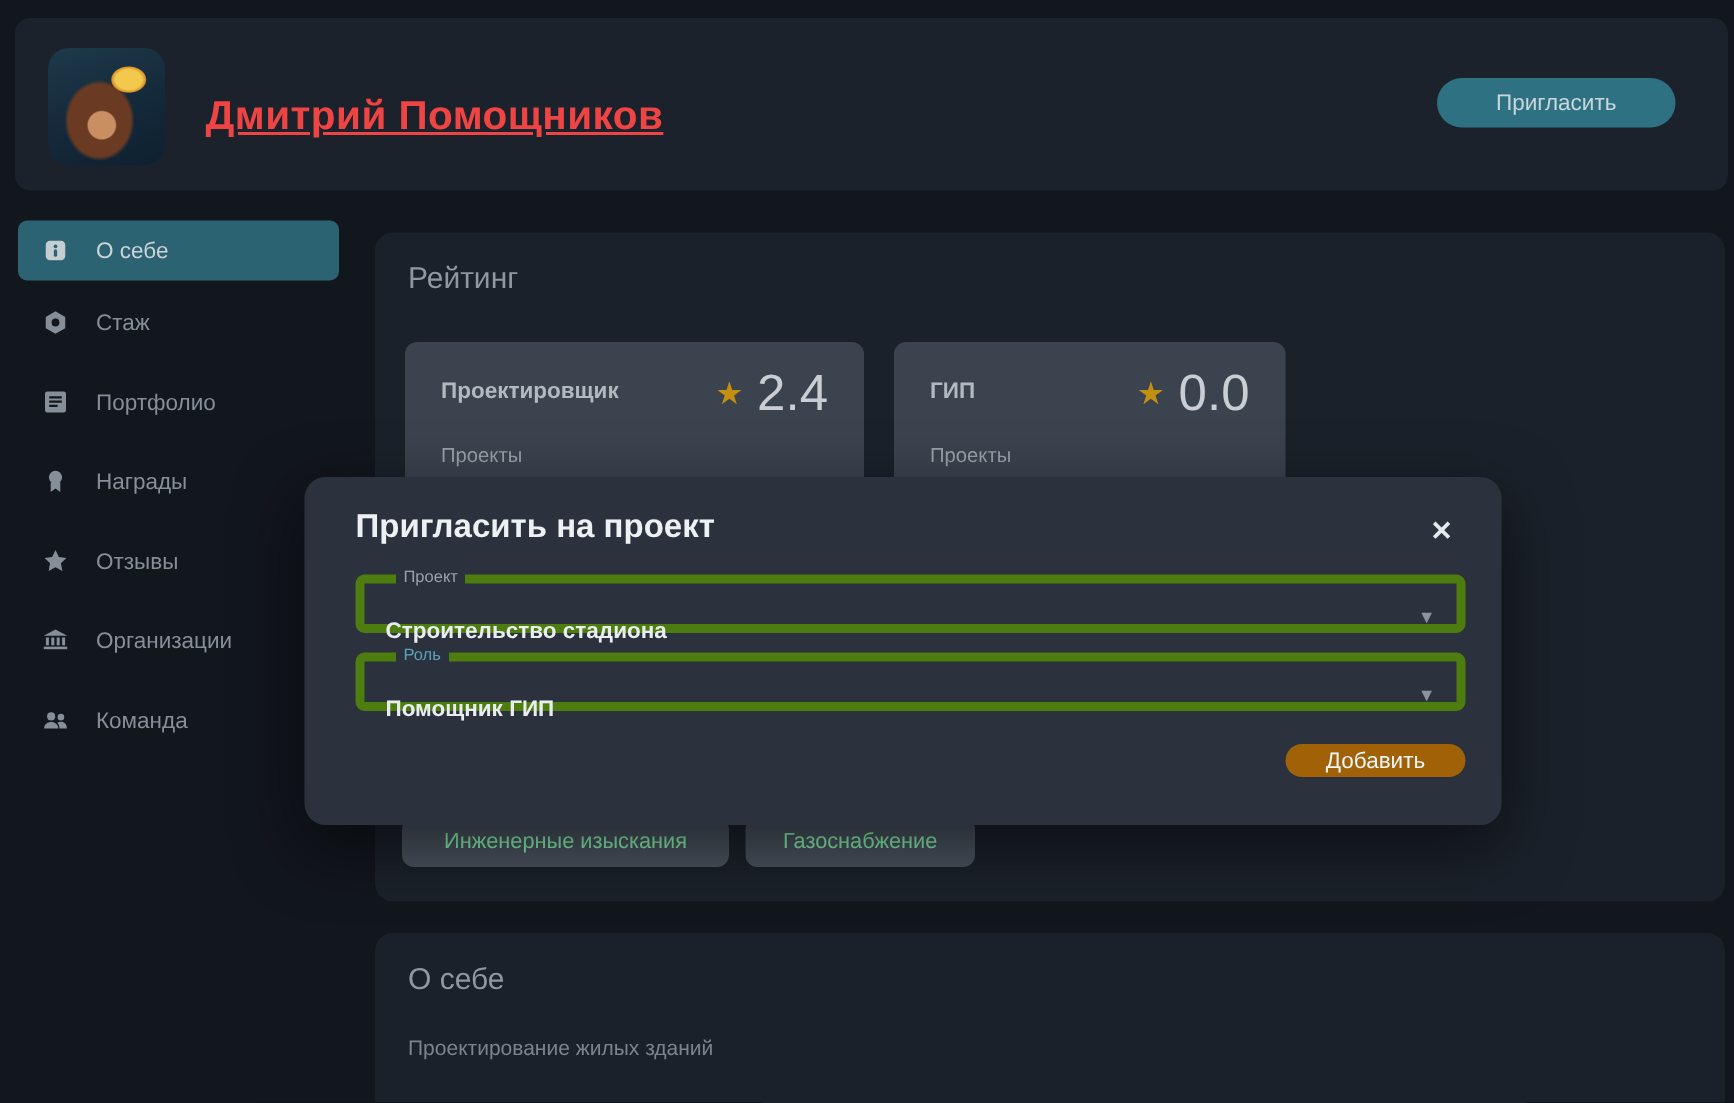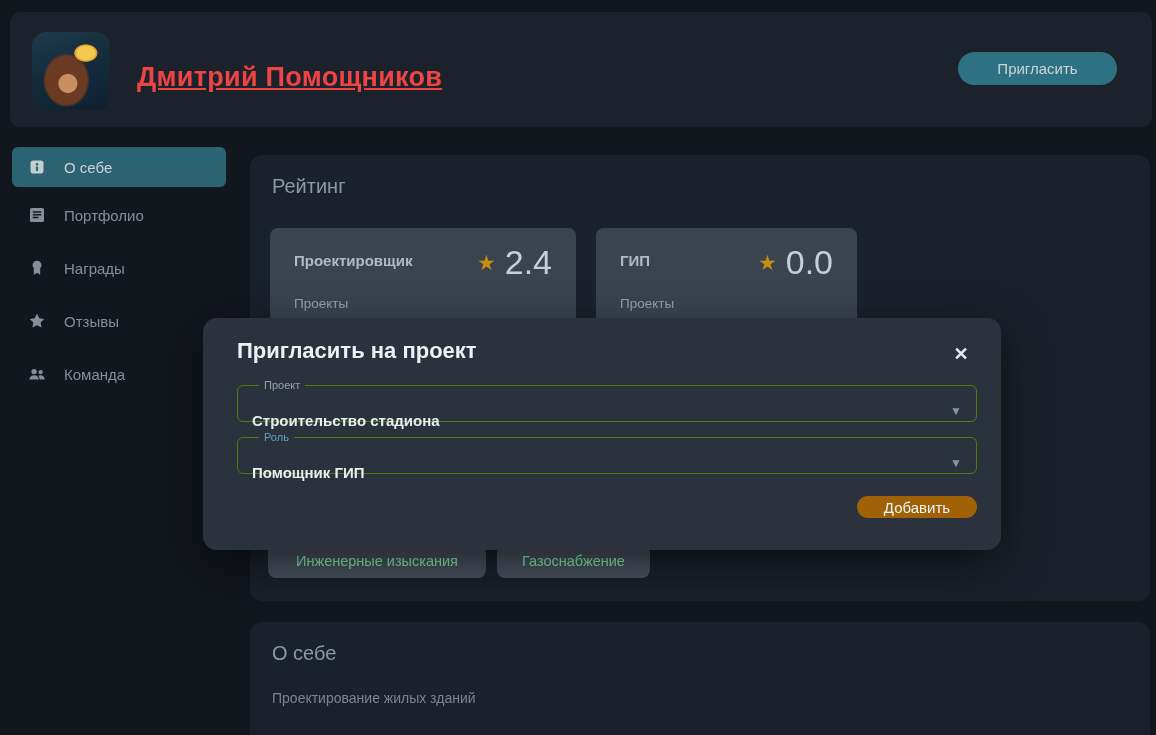--- a/index.html
+++ b/index.html
@@ -80,21 +80,21 @@
     position: absolute; left: 34px; top: 20px;
     font-size: 22px; font-weight: bold; color: #eef1f4;
   }
   .modal-close {
     position: absolute; right: 28px; top: 24px; width: 24px; height: 24px;
     color: #e6eaed; font-size: 18px; font-weight: bold; line-height: 24px;
     text-align: center; cursor: pointer; background: none; border: none; font-family: inherit;
   }
   .select-field {
     position: absolute; left: 34px; width: 740px; height: 42px;
-    border: 1px solid #4d7c0f; border-radius: 6px; padding: 0 14px; cursor: pointer;
+    border: 6px solid #4d7c0f; border-radius: 6px; padding: 0 14px; cursor: pointer;
   }
   .select-field.f1 { top: 62px; }
   .select-field.f2 { top: 114px; }
   .select-field legend {
     font-size: 11px; line-height: 11px; padding: 0 5px; margin-left: 7px; color: #99a1ab;
   }
   .select-field.f2 legend { color: #5ba3bd; }
   .select-value { margin-top: 21px; font-size: 15px; font-weight: 600; color: #e9edf0; }
   .select-caret { position: absolute; right: 14px; top: 13px; font-size: 12px; color: #8b939d; }
   .add-btn {
@@ -121,20 +121,28 @@
             <rect x="2.5" y="2.5" width="13" height="13" rx="2.8"></rect>
             <circle cx="9" cy="6.2" r="1.25" fill="#2c6373"></circle>
             <rect x="7.9" y="8.2" width="2.2" height="5" rx="1.1" fill="#2c6373"></rect>
           </svg>
       </span>
       <span>О себе</span>
     </div>
     <div class="side-item">
       <span class="ic">
         <svg viewBox="0 0 18 18">
+            <path fill-rule="evenodd" d="M9 1.5 L15.5 5.25 V12.75 L9 16.5 L2.5 12.75 V5.25 Z M9 11.6 A2.6 2.6 0 1 0 9 6.4 A2.6 2.6 0 0 0 9 11.6 Z"></path>
+          </svg>
+      </span>
+      <span>Стаж</span>
+    </div>
+    <div class="side-item">
+      <span class="ic">
+        <svg viewBox="0 0 18 18">
             <path fill-rule="evenodd" d="M3.5 2 h11 A1.5 1.5 0 0 1 16 3.5 v11 a1.5 1.5 0 0 1 -1.5 1.5 h-11 A1.5 1.5 0 0 1 2 14.5 v-11 A1.5 1.5 0 0 1 3.5 2 Z M4.8 5.2 h8.4 v1.5 H4.8 Z M4.8 8 h8.4 v1.5 H4.8 Z M4.8 10.8 h5.6 v1.5 H4.8 Z"></path>
           </svg>
       </span>
       <span>Портфолио</span>
     </div>
     <div class="side-item">
       <span class="ic">
         <svg viewBox="0 0 18 18">
             <circle cx="9" cy="6.2" r="4.4"></circle>
             <path d="M5.8 9.6 V16 L9 13.7 L12.2 16 V9.6 Z"></path>
@@ -142,20 +150,33 @@
       </span>
       <span>Награды</span>
     </div>
     <div class="side-item">
       <span class="ic">
         <svg viewBox="0 0 18 18">
             <path d="M9 1.6 l2.25 4.7 5.05 .72 -3.65 3.55 .9 5.05 -4.55-2.45 -4.55 2.45 .9-5.05 L1.7 7.02 l5.05-.72 Z"></path>
           </svg>
       </span>
       <span>Отзывы</span>
+    </div>
+    <div class="side-item">
+      <span class="ic">
+        <svg viewBox="0 0 18 18">
+            <path d="M9 1.6 L16.9 5.8 H1.1 Z"></path>
+            <rect x="2.6" y="7" width="2" height="5.2"></rect>
+            <rect x="6.2" y="7" width="2" height="5.2"></rect>
+            <rect x="9.8" y="7" width="2" height="5.2"></rect>
+            <rect x="13.4" y="7" width="2" height="5.2"></rect>
+            <rect x="1.2" y="13.1" width="15.6" height="1.7"></rect>
+          </svg>
+      </span>
+      <span>Организации</span>
     </div>
     <div class="side-item">
       <span class="ic">
         <svg viewBox="0 0 18 18">
             <circle cx="6.1" cy="6.6" r="2.7"></circle>
             <circle cx="12.6" cy="7.1" r="2.2"></circle>
             <path d="M1.4 14.6 c0-2.7 2.1-4.3 4.7-4.3 s4.7 1.6 4.7 4.3 Z"></path>
             <path d="M11.6 14.6 c0-1.6 -.5-2.9 -1.4-3.8 .7-.4 1.5-.6 2.4-.6 2.2 0 4 1.5 4 4.4 Z"></path>
           </svg>
       </span>

